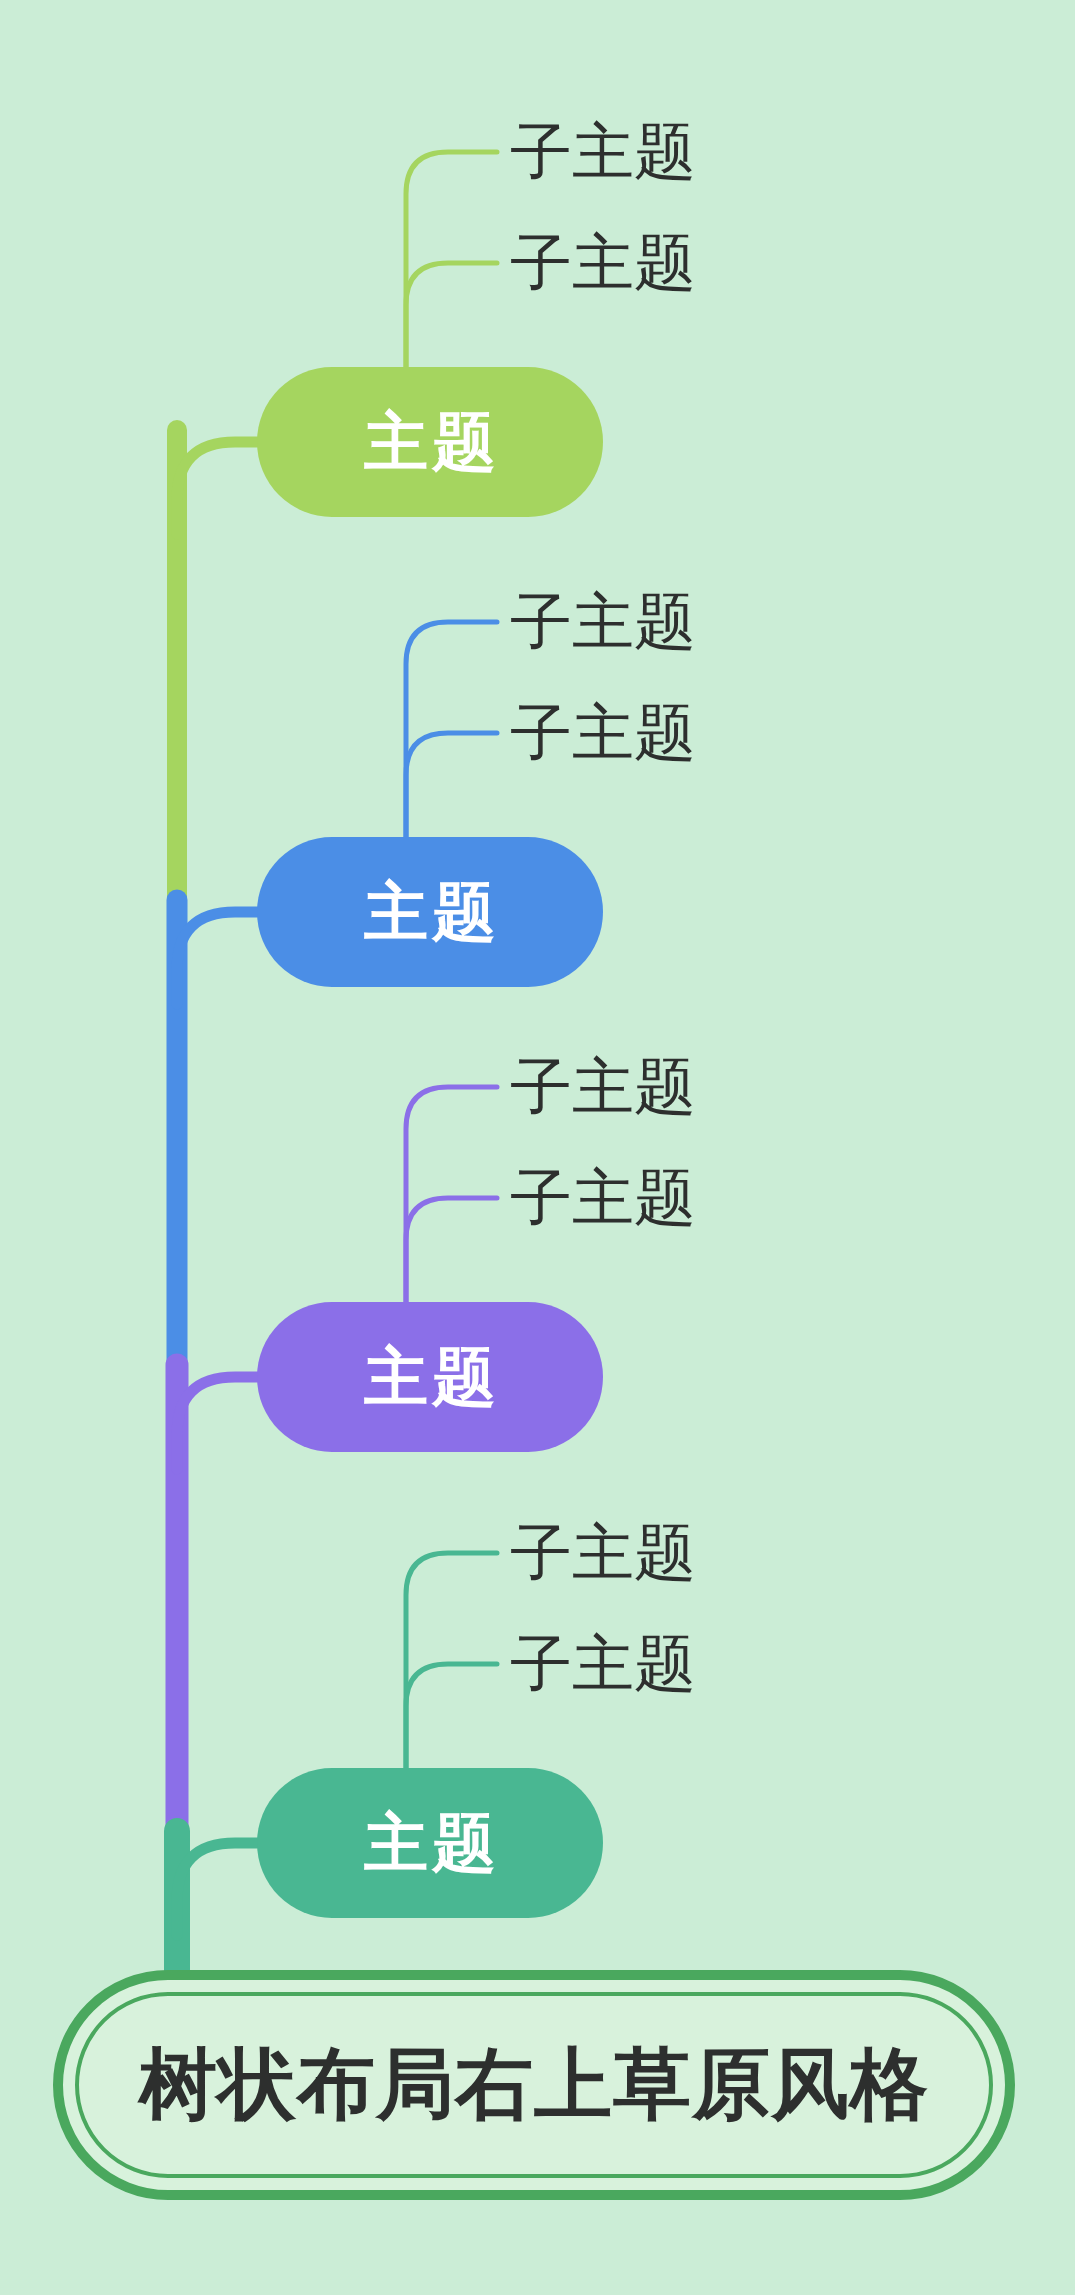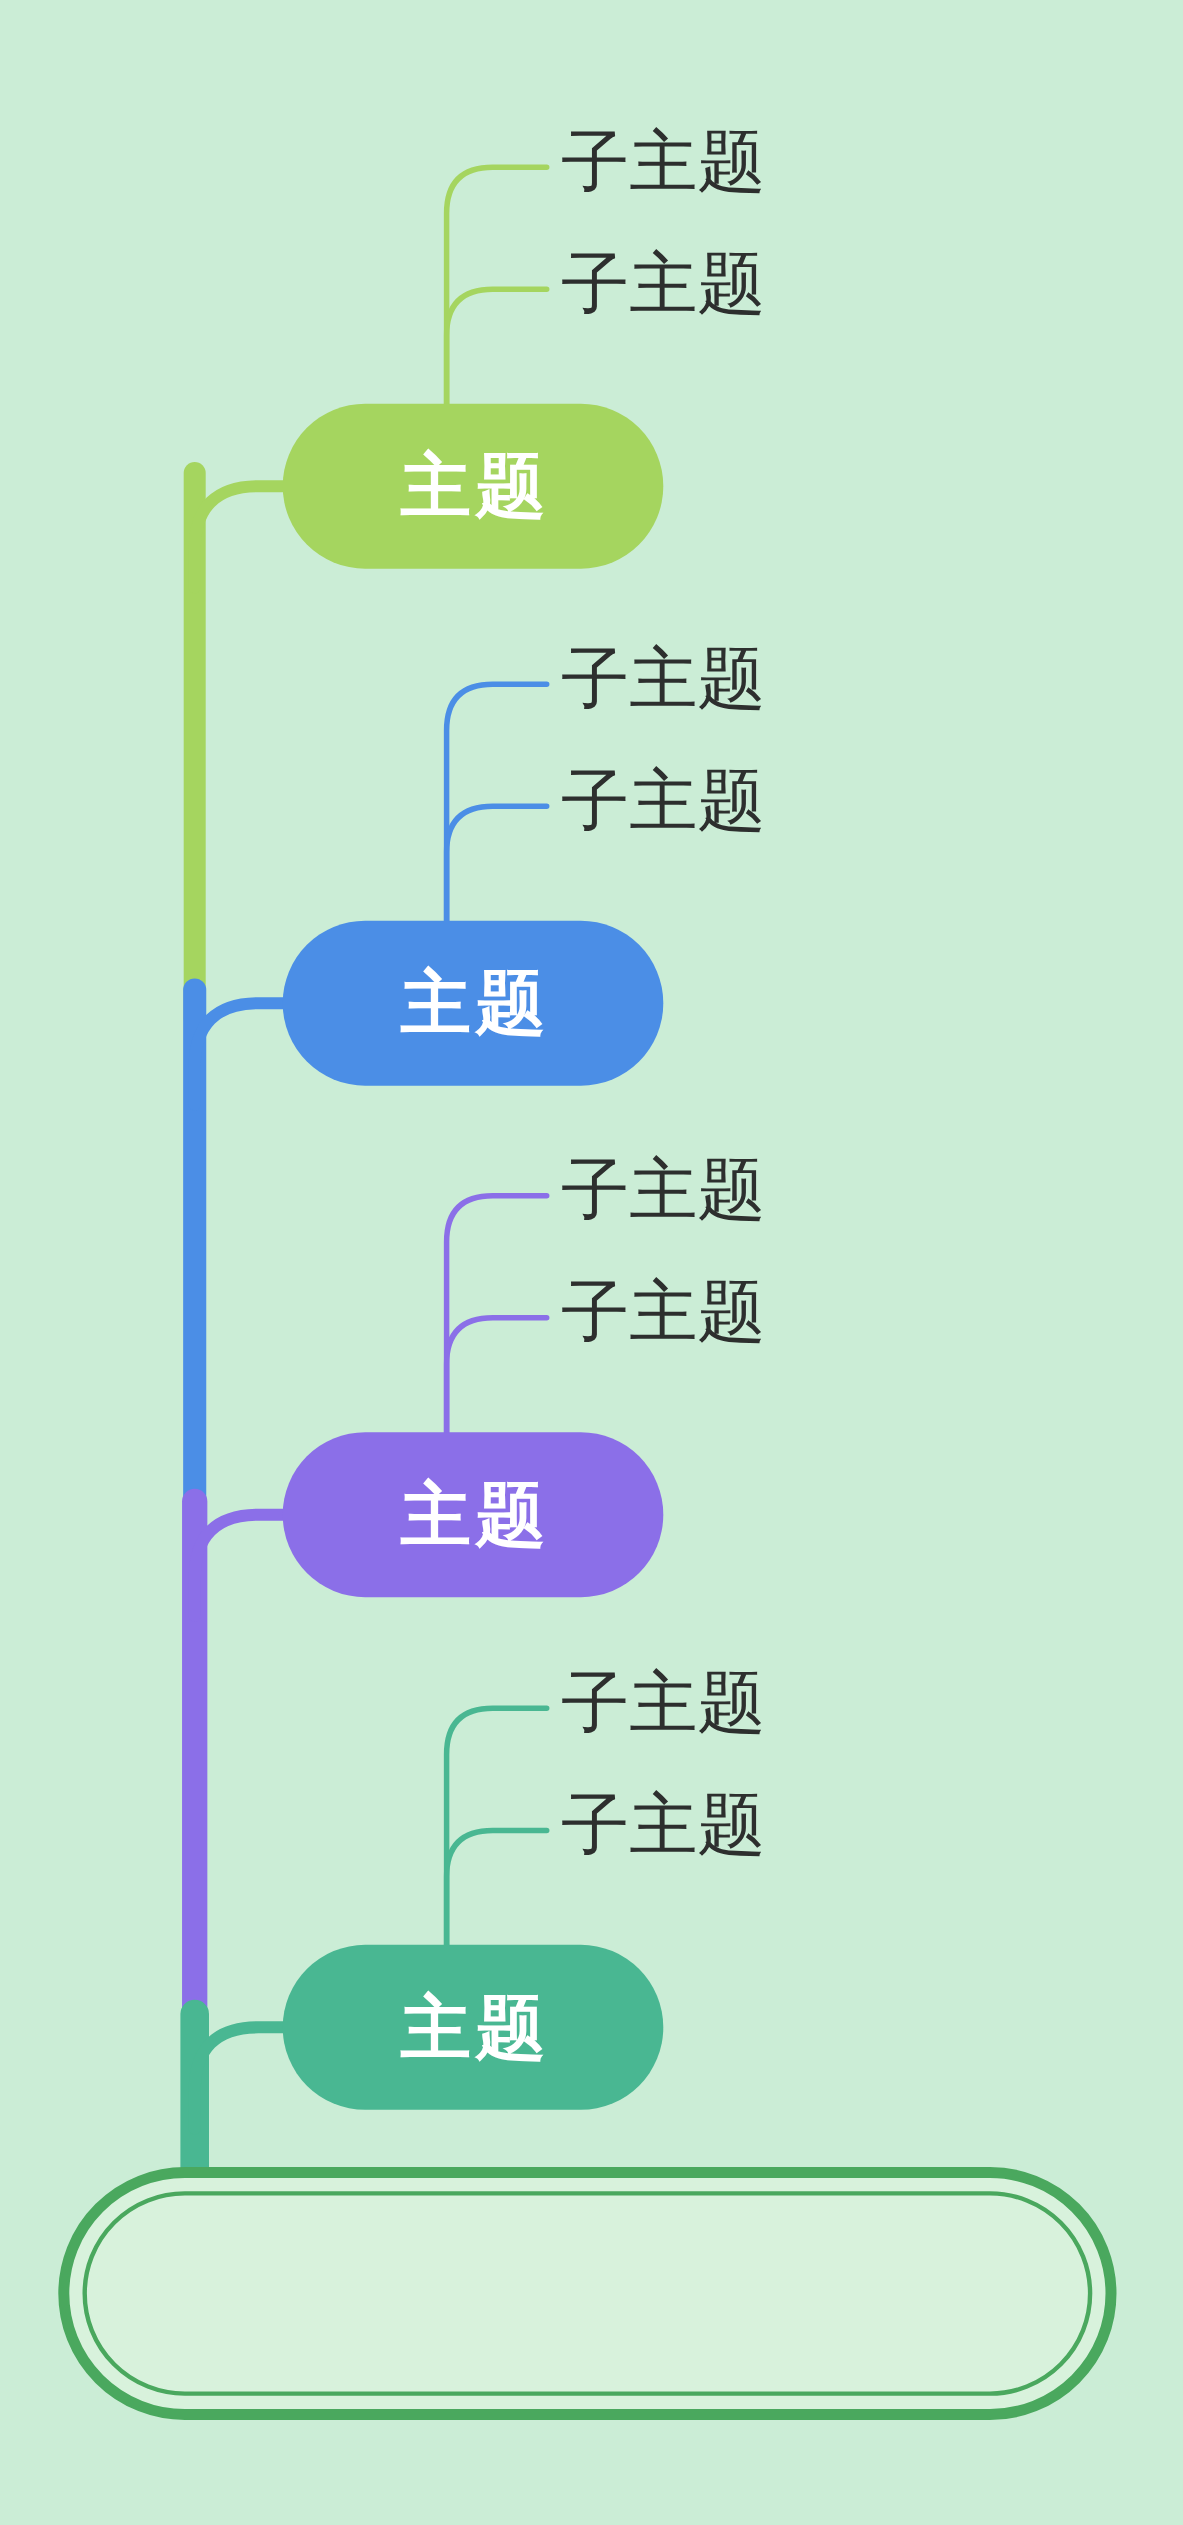--- a/index.html
+++ b/index.html
@@ -11,21 +11,21 @@
   .topic-pill{
     position:absolute;left:257px;width:346px;height:150px;border-radius:75px;
     display:flex;align-items:center;justify-content:center;
   }
   .topic-label{
     color:#ffffff;font-size:64px;font-weight:bold;letter-spacing:4px;
     font-family:"Liberation Sans",sans-serif;line-height:1;padding-left:4px;
   }
   .sub-label{
     position:absolute;left:510px;font-size:62px;line-height:62px;color:#2d2f2e;
-    font-family:Liberation Mono, monospace;white-space:nowrap;
+    font-family:Liberation Serif, serif;white-space:nowrap;
   }
   .root-node{
     position:absolute;left:53px;top:1970px;width:962px;height:230px;
     box-sizing:border-box;border:10px solid #4aa85e;border-radius:115px;
     background:#d8f2dc;display:flex;align-items:center;justify-content:center;
   }
   .root-inner{
     position:absolute;inset:12px;border:4px solid #4aa85e;border-radius:98px;
     pointer-events:none;
   }
@@ -73,14 +73,15 @@
     <div class="topic-pill" style="top: 1302px; background: rgb(139, 111, 232);">
       <span class="topic-label" style="color: rgb(255, 255, 255);">主题</span>
     </div>
     <div class="sub-label" style="top: 1522px; color: rgb(45, 47, 46);">子主题</div>
     <div class="sub-label" style="top: 1633px; color: rgb(45, 47, 46);">子主题</div>
     <div class="topic-pill" style="top: 1768px; background: rgb(73, 183, 146);">
       <span class="topic-label" style="color: rgb(255, 255, 255);">主题</span>
     </div>
     <div class="root-node" style="border-color: rgb(74, 168, 94); background: rgb(216, 242, 220);">
     <div class="root-inner" style="border-color: rgb(74, 168, 94);"></div>
+    <span class="root-label" style="color: rgb(45, 47, 46);">树状布局右上草原风格</span>
   </div>
   </div>
 
 </body></html>

